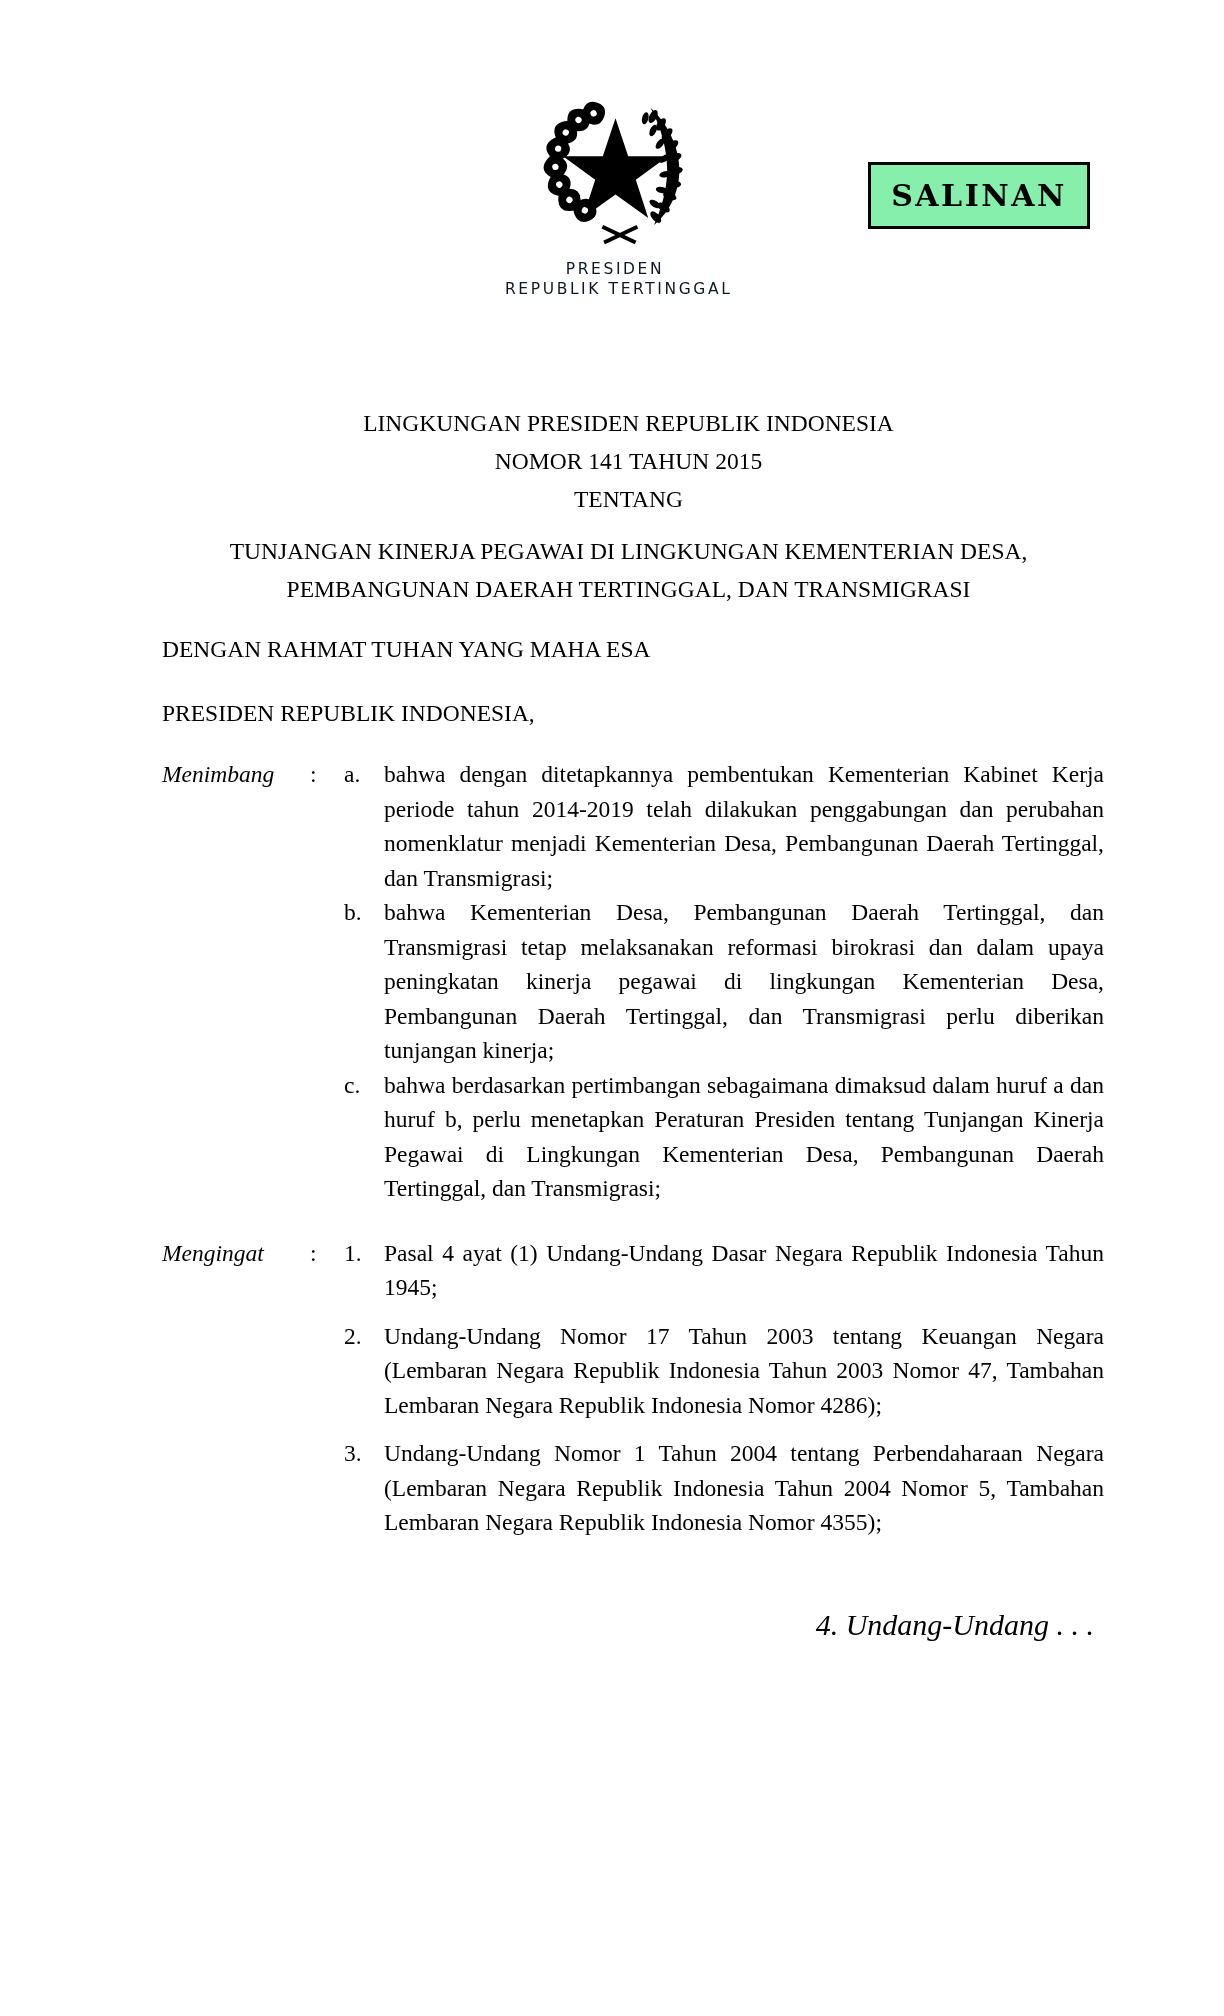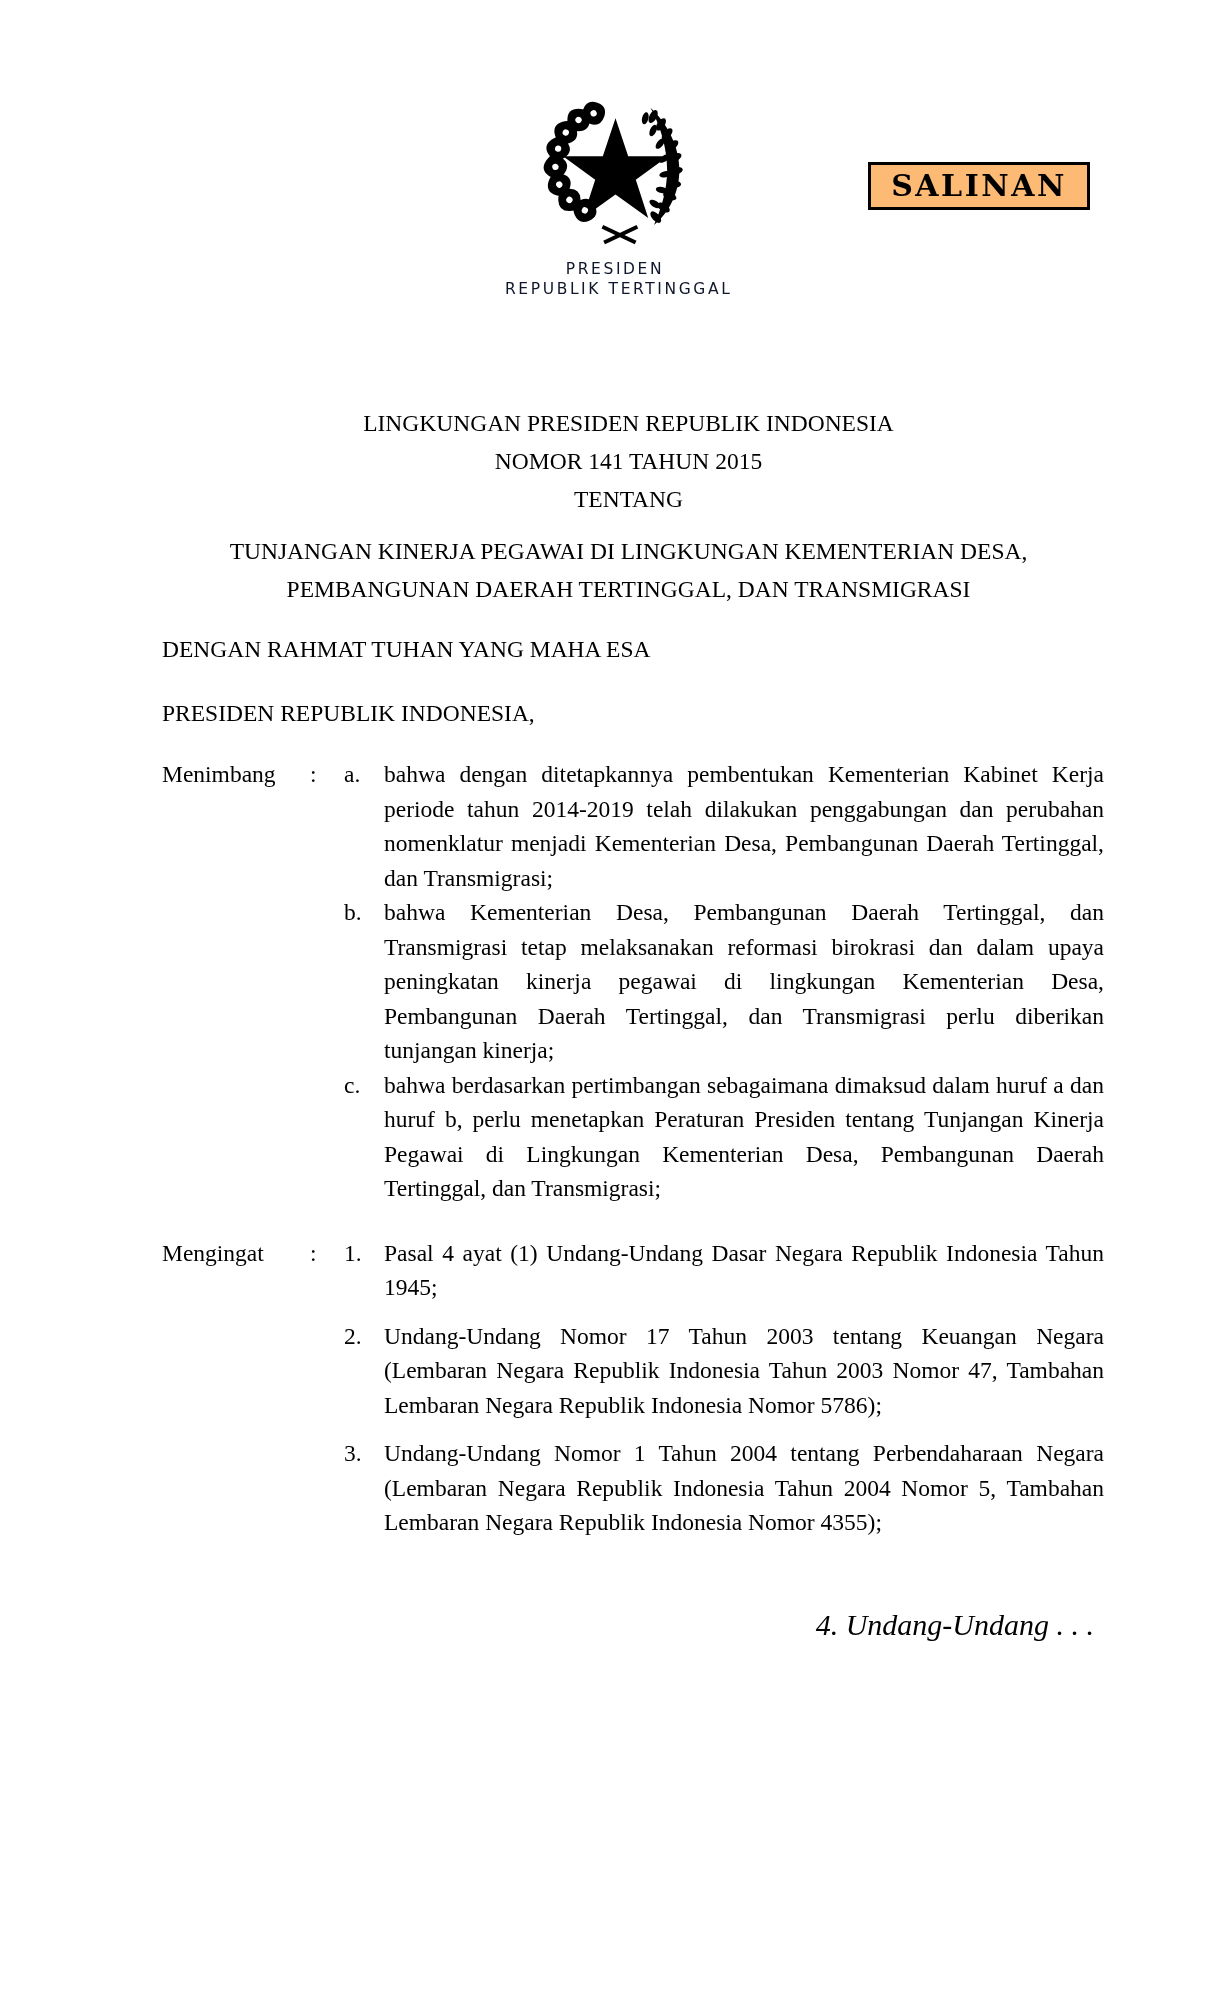--- a/index.html
+++ b/index.html
@@ -50,27 +50,27 @@
     white-space: nowrap;
   }
   .garuda-caption .line2 { display: block; }
 
   
   .salinan-box {
     position: absolute;
     left: 868px;
     top: 162px;
     width: 222px;
-    height: 48px;
+    height: 67px;
     border: 3px solid #000000;
     box-sizing: border-box;
     display: flex;
     align-items: center;
     justify-content: center;
-    background: #fdba74;
+    background: #86efac;
   }
   .salinan-text {
     font-family: "DejaVu Serif", "Liberation Serif", serif;
     font-weight: bold;
     font-size: 30px;
     letter-spacing: 2.5px;
     line-height: 1;
     color: #000000;
   }
 
@@ -117,20 +117,21 @@
 
   .clause-row {
     display: flex;
     align-items: flex-start;
   }
   .clause-label {
     width: 148px;
     flex: 0 0 148px;
     line-height: 34.5px;
     white-space: nowrap;
+    font-style: italic;
   }
   .clause-colon {
     width: 34px;
     flex: 0 0 34px;
     line-height: 34.5px;
   }
   .clause-marker {
     width: 40px;
     flex: 0 0 40px;
     line-height: 34.5px;
@@ -294,21 +295,21 @@
       <div class="clause-row">
         <div class="clause-label">Mengingat</div>
         <div class="clause-colon">:</div>
         <div class="clause-marker">1.</div>
         <div class="clause-text">Pasal 4 ayat (1) Undang-Undang Dasar Negara Republik Indonesia Tahun 1945;</div>
       </div>
       <div class="clause-row sub spaced">
         <div class="clause-label"></div>
         <div class="clause-colon"></div>
         <div class="clause-marker">2.</div>
-        <div class="clause-text">Undang-Undang Nomor 17 Tahun 2003 tentang Keuangan Negara (Lembaran Negara Republik Indonesia Tahun 2003 Nomor 47, Tambahan Lembaran Negara Republik Indonesia Nomor 5786);</div>
+        <div class="clause-text">Undang-Undang Nomor 17 Tahun 2003 tentang Keuangan Negara (Lembaran Negara Republik Indonesia Tahun 2003 Nomor 47, Tambahan Lembaran Negara Republik Indonesia Nomor 4286);</div>
       </div>
       <div class="clause-row sub spaced">
         <div class="clause-label"></div>
         <div class="clause-colon"></div>
         <div class="clause-marker">3.</div>
         <div class="clause-text">Undang-Undang Nomor 1 Tahun 2004 tentang Perbendaharaan Negara (Lembaran Negara Republik Indonesia Tahun 2004 Nomor 5, Tambahan Lembaran Negara Republik Indonesia Nomor 4355);</div>
       </div>
     </div>
 
   </div>

